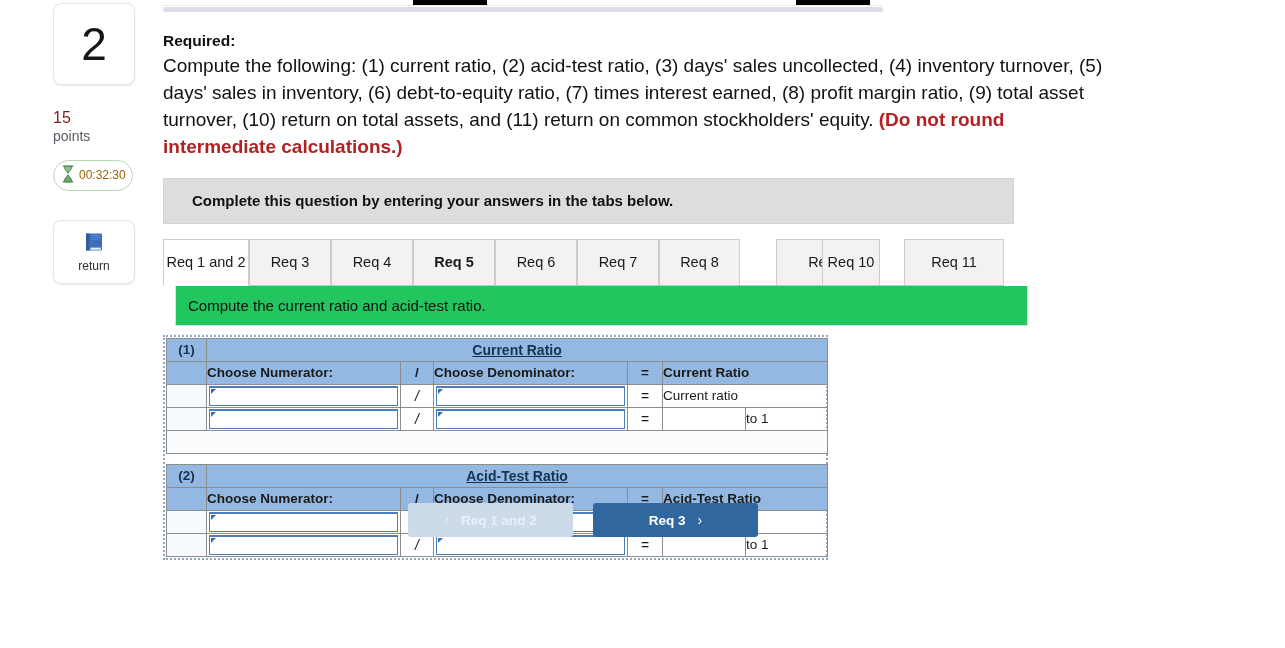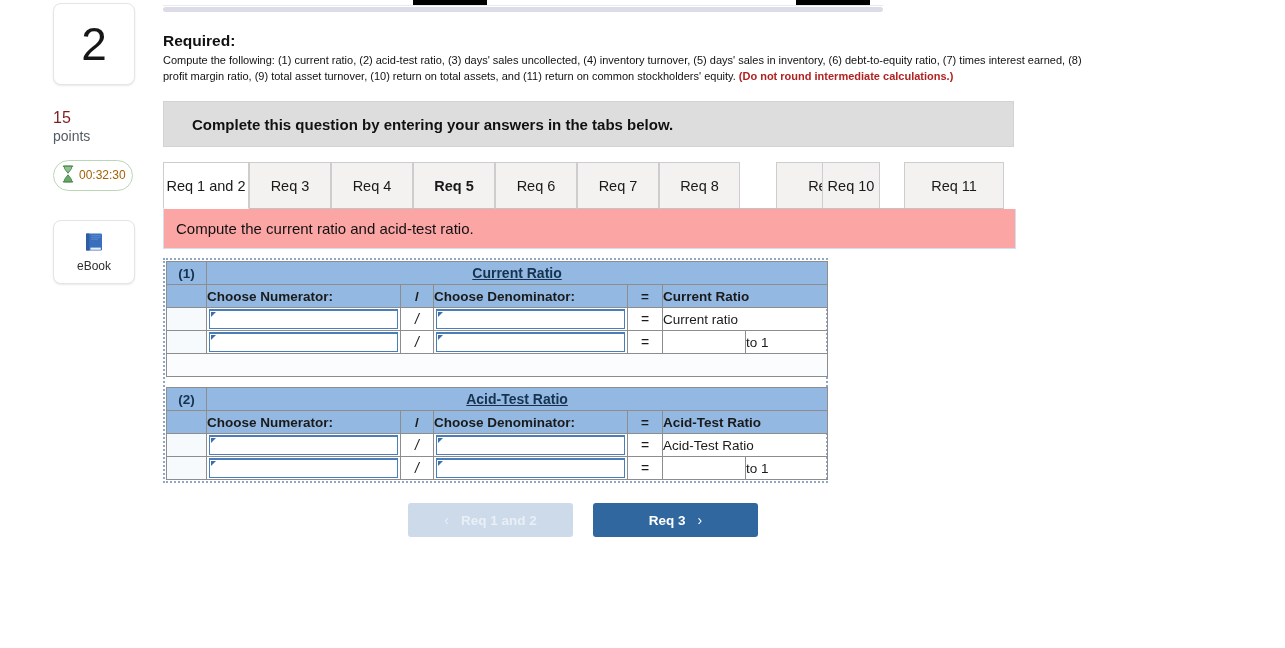--- a/index.html
+++ b/index.html
@@ -41,21 +41,21 @@
     margin-top:29px;width:80px;height:62px;background:#fff;border:1px solid #e3e5e8;border-radius:8px;
     box-shadow:0 1px 2px rgba(0,0,0,.09);
     display:flex;flex-direction:column;align-items:center;justify-content:center;gap:3px;
   }
   .ebook-lbl{font-size:12px;color:#2e2e2e;}
 
   
   #main{position:absolute;left:163px;top:31px;width:940px;}
 
   .req-head{font-size:15.5px;font-weight:bold;color:#111;line-height:1.35;}
-  .req-body{font-size:11px;color:#111;line-height:1.42;margin-top:1px;}
+  .req-body{font-size:19px;color:#111;line-height:1.42;margin-top:1px;}
   .req-red{color:#b22222;font-weight:bold;}
 
   
   .banner{
     margin-top:17px;width:851px;height:46px;box-sizing:border-box;
     background:#dddddd;border:1px solid #d3d3d3;
     display:flex;align-items:center;padding-left:28px;
   }
   .banner-txt{font-size:15px;font-weight:bold;color:#111;}
 
@@ -66,22 +66,22 @@
     position:absolute;bottom:0;height:47px;box-sizing:border-box;
     background:#f3f2f1;border:1px solid #cdcdcd;border-bottom:1px solid #c3c3c3;
     display:flex;align-items:center;justify-content:center;
     font-size:14.5px;color:#1a1a1a;
   }
   .tab.active{background:#ffffff;border-bottom-color:#ffffff;z-index:3;}
 
   
   .subinstr{
     width:853px;height:40px;box-sizing:border-box;
-    background:#fca5a5;border:1px solid #cfe1ef;border-top:none;
-    display:flex;align-items:center;padding-left:12px;
+    background:#22c55e;border:1px solid #cfe1ef;border-top:none;
+    display:flex;align-items:center;padding-left:12px;margin-left:12px;
   }
   .subinstr-txt{font-size:15px;color:#111;}
 
   
   .tables-zone{
     position:relative;margin-top:9px;width:665px;box-sizing:border-box;
     border:2px dotted #8fa7c4;padding:1px;background:#fff;
   }
   table.ratio{border-collapse:collapse;width:661px;table-layout:fixed;}
   table.ratio td{border:1px solid #8d8d8d;height:22px;font-size:13.5px;padding:0;vertical-align:middle;}
@@ -163,21 +163,21 @@
 
   <div class="ebook">
     <span>
       <svg width="22" height="22" viewBox="0 0 22 22">
         <rect x="3" y="2.5" width="16" height="17" rx="1.2" fill="#3b6fbe"></rect>
         <rect x="3" y="2.5" width="3.2" height="17" fill="#2f5da0"></rect>
         <path d="M7.4 16.6h10.4v2.2H7.4z" fill="#e9eef7"></path>
         <path d="M8.6 4.4h8.6M8.6 6.3h8.6M8.6 8.2h6" stroke="#5c8bd0" stroke-width=".9" stroke-linecap="round"></path>
       </svg>
     </span>
-    <span class="ebook-lbl">eBook</span>
+    <span class="ebook-lbl">return</span>
   </div>
 </div>
 
 <div id="main">
 
   <div class="req-head">Required:</div>
 
   <div class="req-body">
     <span>Compute the following: (1) current ratio, (2) acid-test ratio, (3) days' sales uncollected, (4) inventory turnover, (5) days' sales in inventory, (6) debt-to-equity ratio, (7) times interest earned, (8) profit margin ratio, (9) total asset turnover, (10) return on total assets, and (11) return on common stockholders' equity. </span><span class="req-red">(Do not round intermediate calculations.)</span>
   </div>

